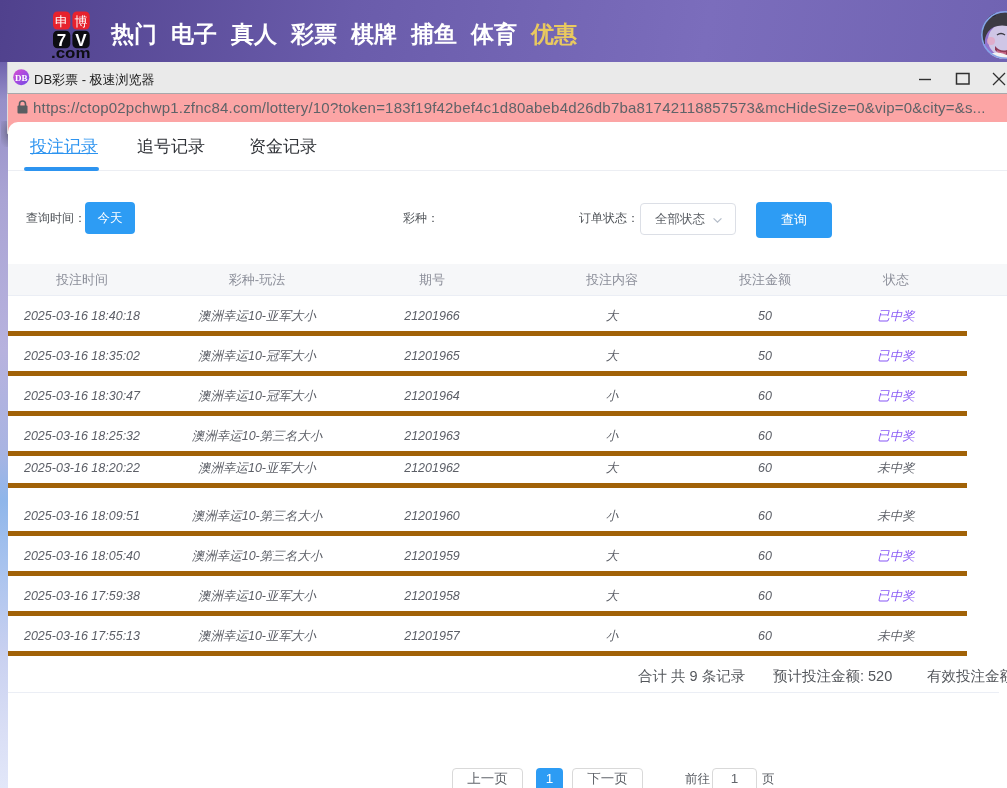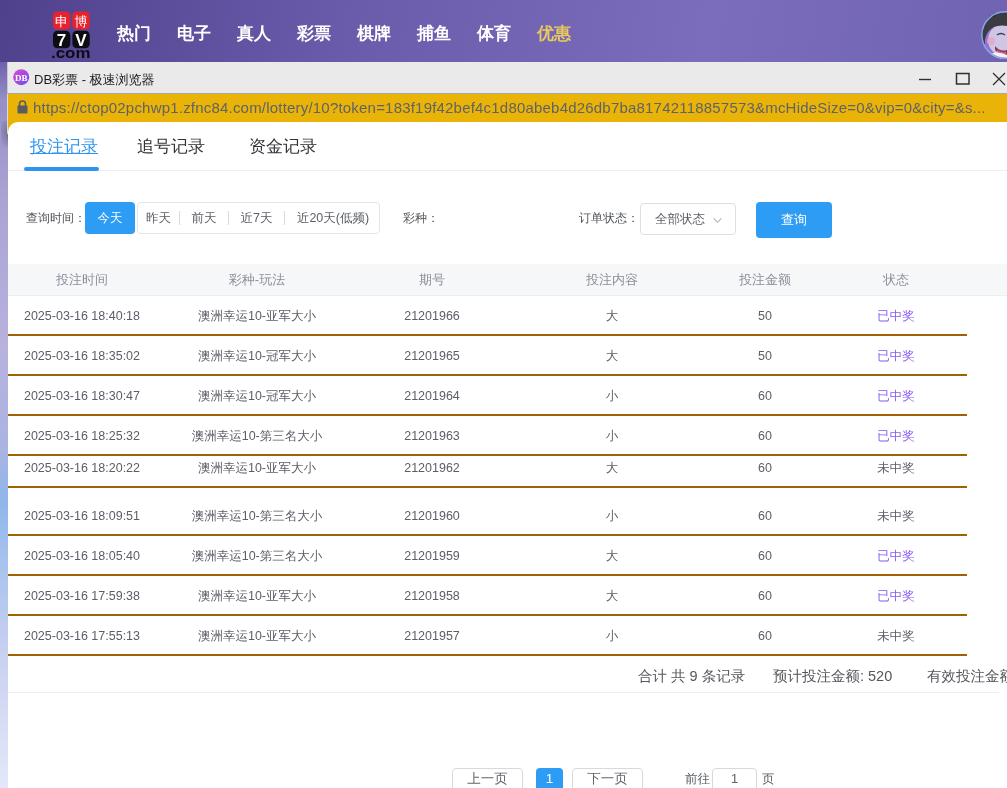--- a/index.html
+++ b/index.html
@@ -4,30 +4,30 @@
 <style>
 * { margin:0; padding:0; box-sizing:border-box; }
 html,body { width:1007px; height:788px; overflow:hidden; }
 body { position:relative; font-family:"Liberation Sans", sans-serif; background:#fff; }
 .abs { position:absolute; }
 
 
 #nav { left:0; top:0; width:1007px; height:62px;
   background:linear-gradient(100deg,#50418d 0%,#6a5cab 35%,#7b6dbc 70%,#7063b2 100%); }
 .navitem { position:absolute; top:24px; height:20px; line-height:20px; width:60px; text-align:center;
-  color:#fff; font-size:17px; font-weight:bold; }
+  color:#fff; font-size:23px; font-weight:bold; }
 #m8 { color:#e9c95f; }
 
 
 #titlebar { left:7px; top:62px; width:1000px; height:32px; background:#eaeaea;
   border-bottom:1px solid #a8a8ab; border-left:1px solid #c9c9cd; }
 #wintitle { position:absolute; left:26px; top:9px; font-size:13px; color:#1c1c1c; }
 
 
-#urlbar { left:7px; top:94px; width:1000px; height:40px; background:#eab308;
+#urlbar { left:7px; top:94px; width:1000px; height:40px; background:#fca5a5;
   border-bottom:1px solid #bcbcbe; border-left:1px solid #dcdcde; }
 #urltext { position:absolute; left:25px; top:5px; width:966px; font-size:15px; color:#5f6368;
   white-space:nowrap; overflow:hidden; letter-spacing:0.2px; }
 
 
 #strip { left:0; top:62px; width:8px; height:726px;
   background:linear-gradient(180deg,#6e61ad 0%,#968fc8 5.2%,#aaa4d4 19%,#b7b2de 39.7%,#a9b4e2 53.4%,#8fb6ea 60.3%,#a6c2ee 68.6%,#c8d0f0 81%,#d9def5 92%,#e2e7f9 100%); }
 
 
 #panel { left:8px; top:122px; width:999px; height:666px; background:#fff;
@@ -55,21 +55,21 @@
 .gdiv { position:absolute; top:8px; width:1px; height:14px; background:#d8dbe0; }
 .dd { position:absolute; top:81px; height:32px; border:1px solid #dcdfe6; border-radius:4px; background:#fff; }
 .ddtext { position:absolute; left:14px; top:7px; font-size:12.5px; color:#5a5e64; }
 .chev { position:absolute; top:13px; width:11px; height:7px; }
 #btnQuery { left:748px; top:80px; width:76px; height:36px; background:#2d9cf4; border-radius:4px;
   color:#fff; font-size:13px; text-align:center; line-height:36px; }
 
 
 #thead { left:0; top:142px; width:999px; height:32px; background:#f6f7f9; border-bottom:1px solid #ebeef5;padding-left:47px; }
 .hc { position:absolute; top:8px; height:15px; line-height:15px; font-size:13px; color:#8b8e99; width:160px; text-align:center; }
-.row { position:absolute; left:0; width:959px; height:40px; border-bottom:2px solid #a16207; }
+.row { position:absolute; left:0; width:959px; height:40px; border-bottom:5px solid #a16207;font-style:italic; }
 .c { position:absolute; top:13px; height:15px; line-height:15px; font-size:12.5px; color:#5b5e66; width:160px; text-align:center; }
 .red { color:#8b5cf6; }
 
 .c1 { left:-6px; width:160px; }
 .c2 { left:169px; width:160px; }
 .c3 { left:344px; width:160px; }
 .c4 { left:524px; width:160px; }
 .c5 { left:677px; width:160px; }
 .c6 { left:808px; width:160px; }
 
@@ -168,29 +168,20 @@
 
 <div id="panel" class="abs">
   <div id="tab1" class="tab">投注记录</div>
   <div id="tab2" class="tab">追号记录</div>
   <div id="tab3" class="tab">资金记录</div>
   <div id="tabline" class="abs"></div>
   <div id="tabbar" class="abs"></div>
 
   <div id="fl1" class="flabel">查询时间：</div>
   <div id="btnToday" class="abs">今天</div>
-  <div id="btngroup" class="abs">
-    <div class="gbtn" style="left:0px;width:41px">昨天</div>
-    <div class="gdiv" style="left:41px"></div>
-    <div class="gbtn" style="left:42px;width:48px">前天</div>
-    <div class="gdiv" style="left:90px"></div>
-    <div class="gbtn" style="left:91px;width:55px">近7天</div>
-    <div class="gdiv" style="left:146px"></div>
-    <div class="gbtn" style="left:147px;width:96px">近20天(低频)</div>
-  </div>
   <div id="fl2" class="flabel">彩种：</div>
   <div id="fl3" class="flabel">订单状态：</div>
   <div class="dd" style="left:632px;width:96px">
     <div class="ddtext">全部状态</div>
     <svg class="chev" style="left:71px" viewBox="0 0 12 8">
         <path d="M1.5 1.5 L6 6 L10.5 1.5" fill="none" stroke="#b4bcc8" stroke-width="1.4"></path>
       </svg>
   </div>
   <div id="btnQuery" class="abs">查询</div>
 

